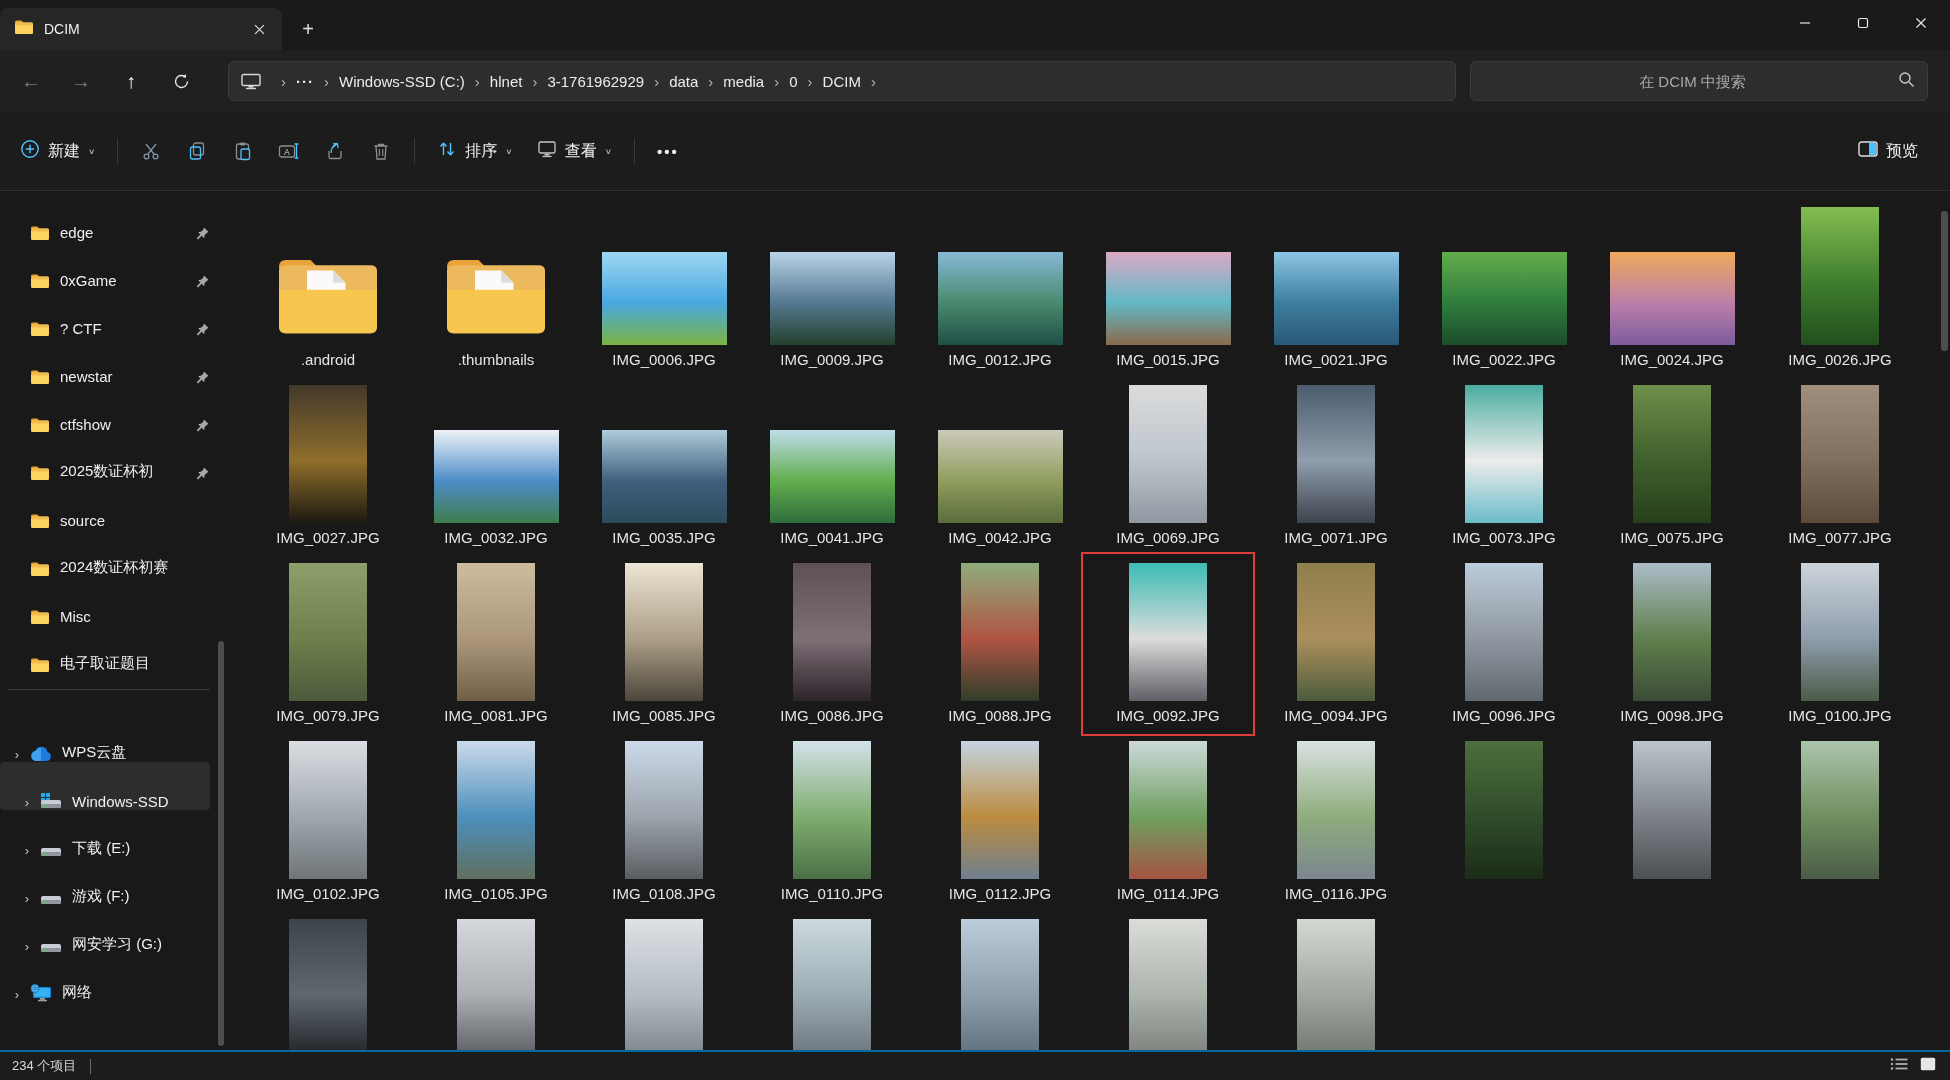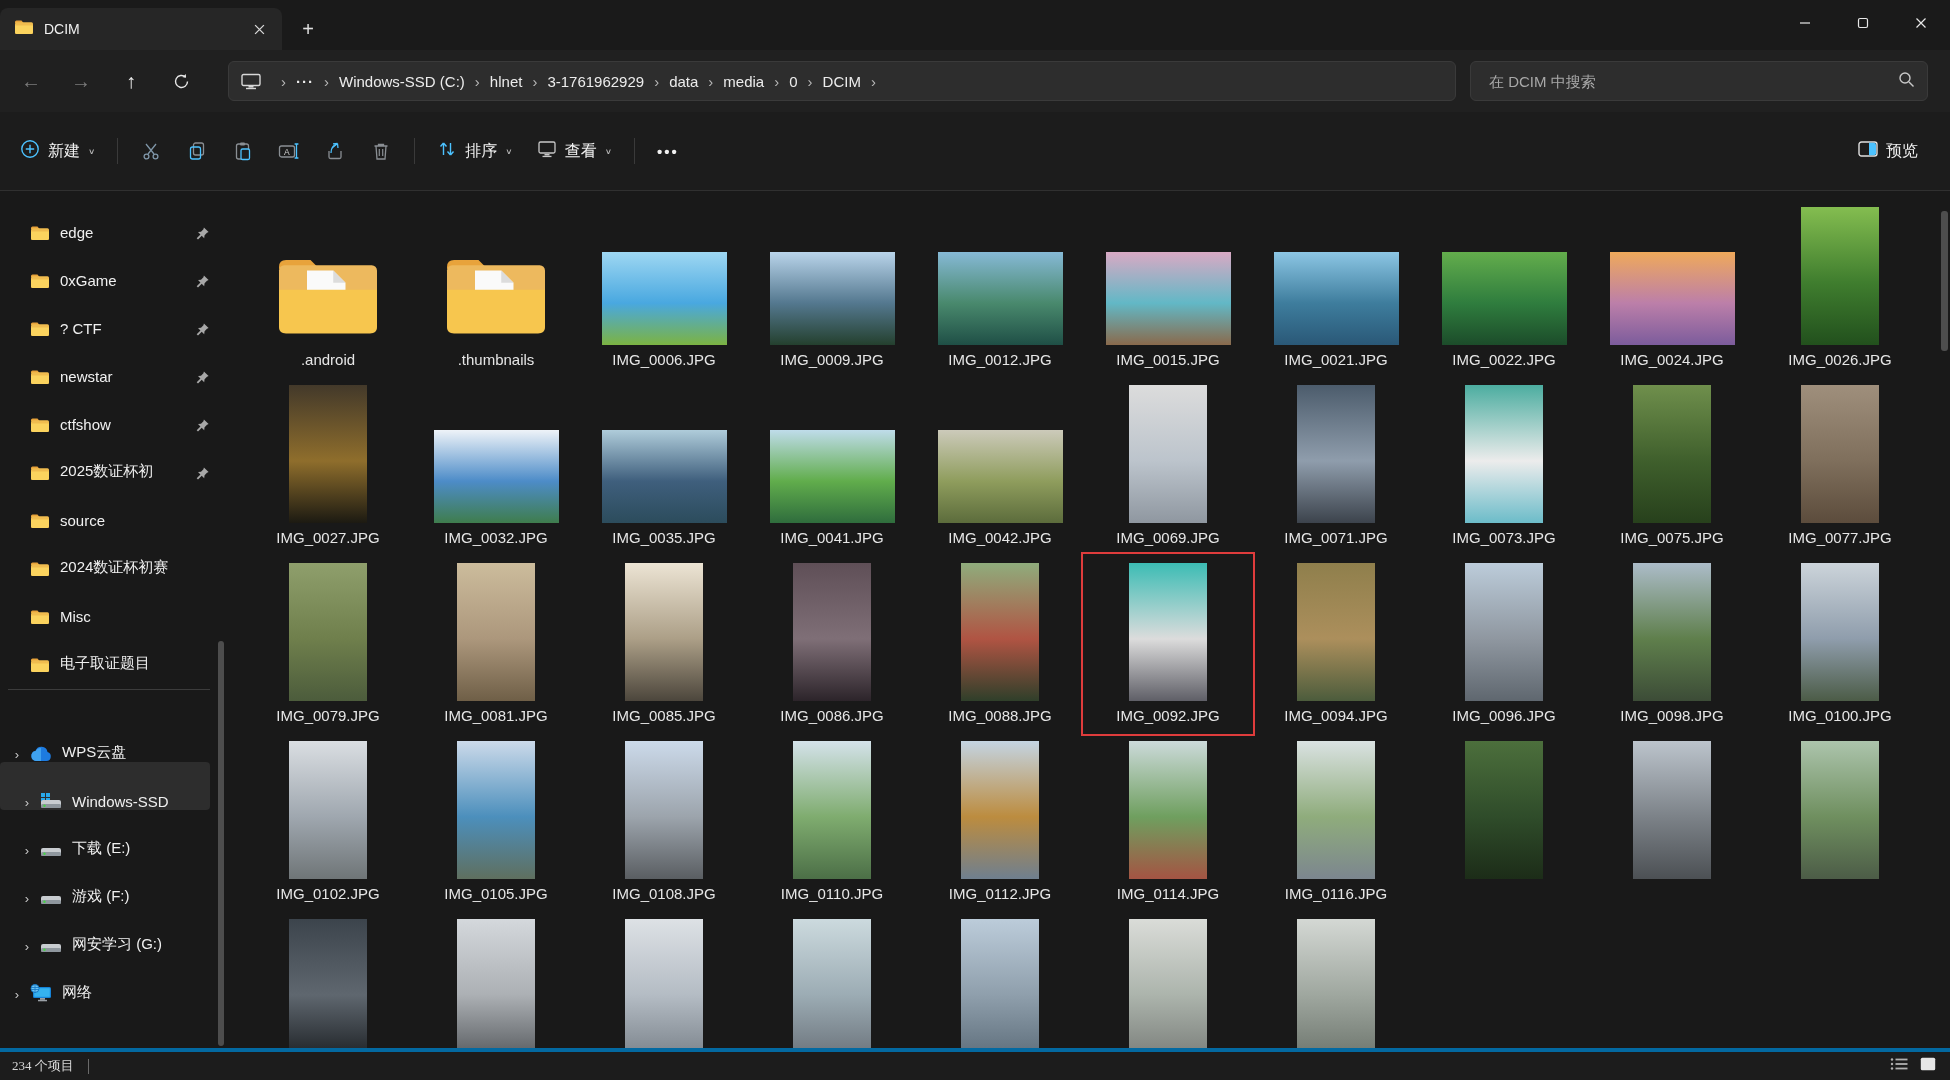--- a/index.html
+++ b/index.html
@@ -26,21 +26,21 @@
   .navbtn.dim{color:#7c7c7c;}
   .navbtn.lit{color:#ececec;}
   .addressbar{flex:1;height:40px;background:#2d2d2d;border:1px solid #3a3a3a;border-radius:6px;margin-left:22px;
               display:flex;align-items:center;padding:0 12px;box-sizing:border-box;overflow:hidden;}
   .bc-ch{color:#b8b8b8;font-size:15px;margin:0 10px;}
   .bc-seg{color:#ececec;font-size:15px;white-space:nowrap;}
   .bc-overflow{color:#ececec;font-size:15px;letter-spacing:1px;font-weight:bold;}
   .searchbox{width:458px;height:40px;background:#2d2d2d;border:1px solid #3a3a3a;border-radius:6px;margin-left:14px;
              display:flex;align-items:center;padding:0 12px 0 16px;box-sizing:border-box;}
   .search-input{flex:1;background:transparent;border:none;outline:none;color:#e0e0e0;font-size:15px;
-                font-family:"Liberation Sans","DejaVu Sans",sans-serif;}
+                font-family:"Liberation Sans","DejaVu Sans",sans-serif;text-align:center;}
   .search-input::placeholder{color:#a8a8a8;}
 
   
   .commandbar{height:78px;background:#1c1c1c;border-bottom:1px solid #303030;display:flex;align-items:center;
               padding:0 20px 0 8px;flex:none;}
   .cmdbtn{display:flex;align-items:center;gap:8px;padding:0 12px;height:44px;border-radius:4px;}
   .cmdbtn .lbl{font-size:16px;color:#f0f0f0;}
   .cmdbtn .dd{font-size:10px;color:#b8b8b8;transform:scaleY(.8);}
   .cmd-divider{width:1px;height:26px;background:#3a3a3a;margin:0 10px;}
   .iconbtn{width:46px;height:44px;display:flex;align-items:center;justify-content:center;border-radius:4px;}
@@ -70,22 +70,22 @@
   .cell{display:flex;flex-direction:column;align-items:center;box-sizing:border-box;}
   .cell.hl{outline:2px solid #df3c3c;outline-offset:1px;}
   .thumbwrap{height:146px;display:flex;align-items:flex-end;justify-content:center;}
   .thumb{background:#333;}
   .thumb.landscape{width:125px;height:93px;}
   .thumb.portrait{width:78px;height:138px;}
   .fname{margin-top:5px;font-size:15px;color:#e6e6e6;white-space:nowrap;height:20px;line-height:20px;}
   .ct-scroll{position:absolute;right:2px;top:20px;width:7px;height:140px;background:#4d4d4d;border-radius:3px;}
 
   
-  .statusbar{height:28px;background:#1c1c1c;border-top:4px solid #0369a1;display:flex;align-items:center;
-             padding:0 14px 0 12px;flex:none;font-family:Liberation Serif, serif;}
+  .statusbar{height:28px;background:#1c1c1c;border-top:2px solid #0369a1;display:flex;align-items:center;
+             padding:0 14px 0 12px;flex:none;}
   .status-count{font-size:13px;color:#d8d8d8;}
   .status-div{width:1px;height:15px;background:#6a6a6a;margin-left:14px;}
   .status-spacer{flex:1;}
   .viewicons{display:flex;gap:12px;align-items:center;}
 </style>
 </head>
 <body>
 
 <div class="window">
 

